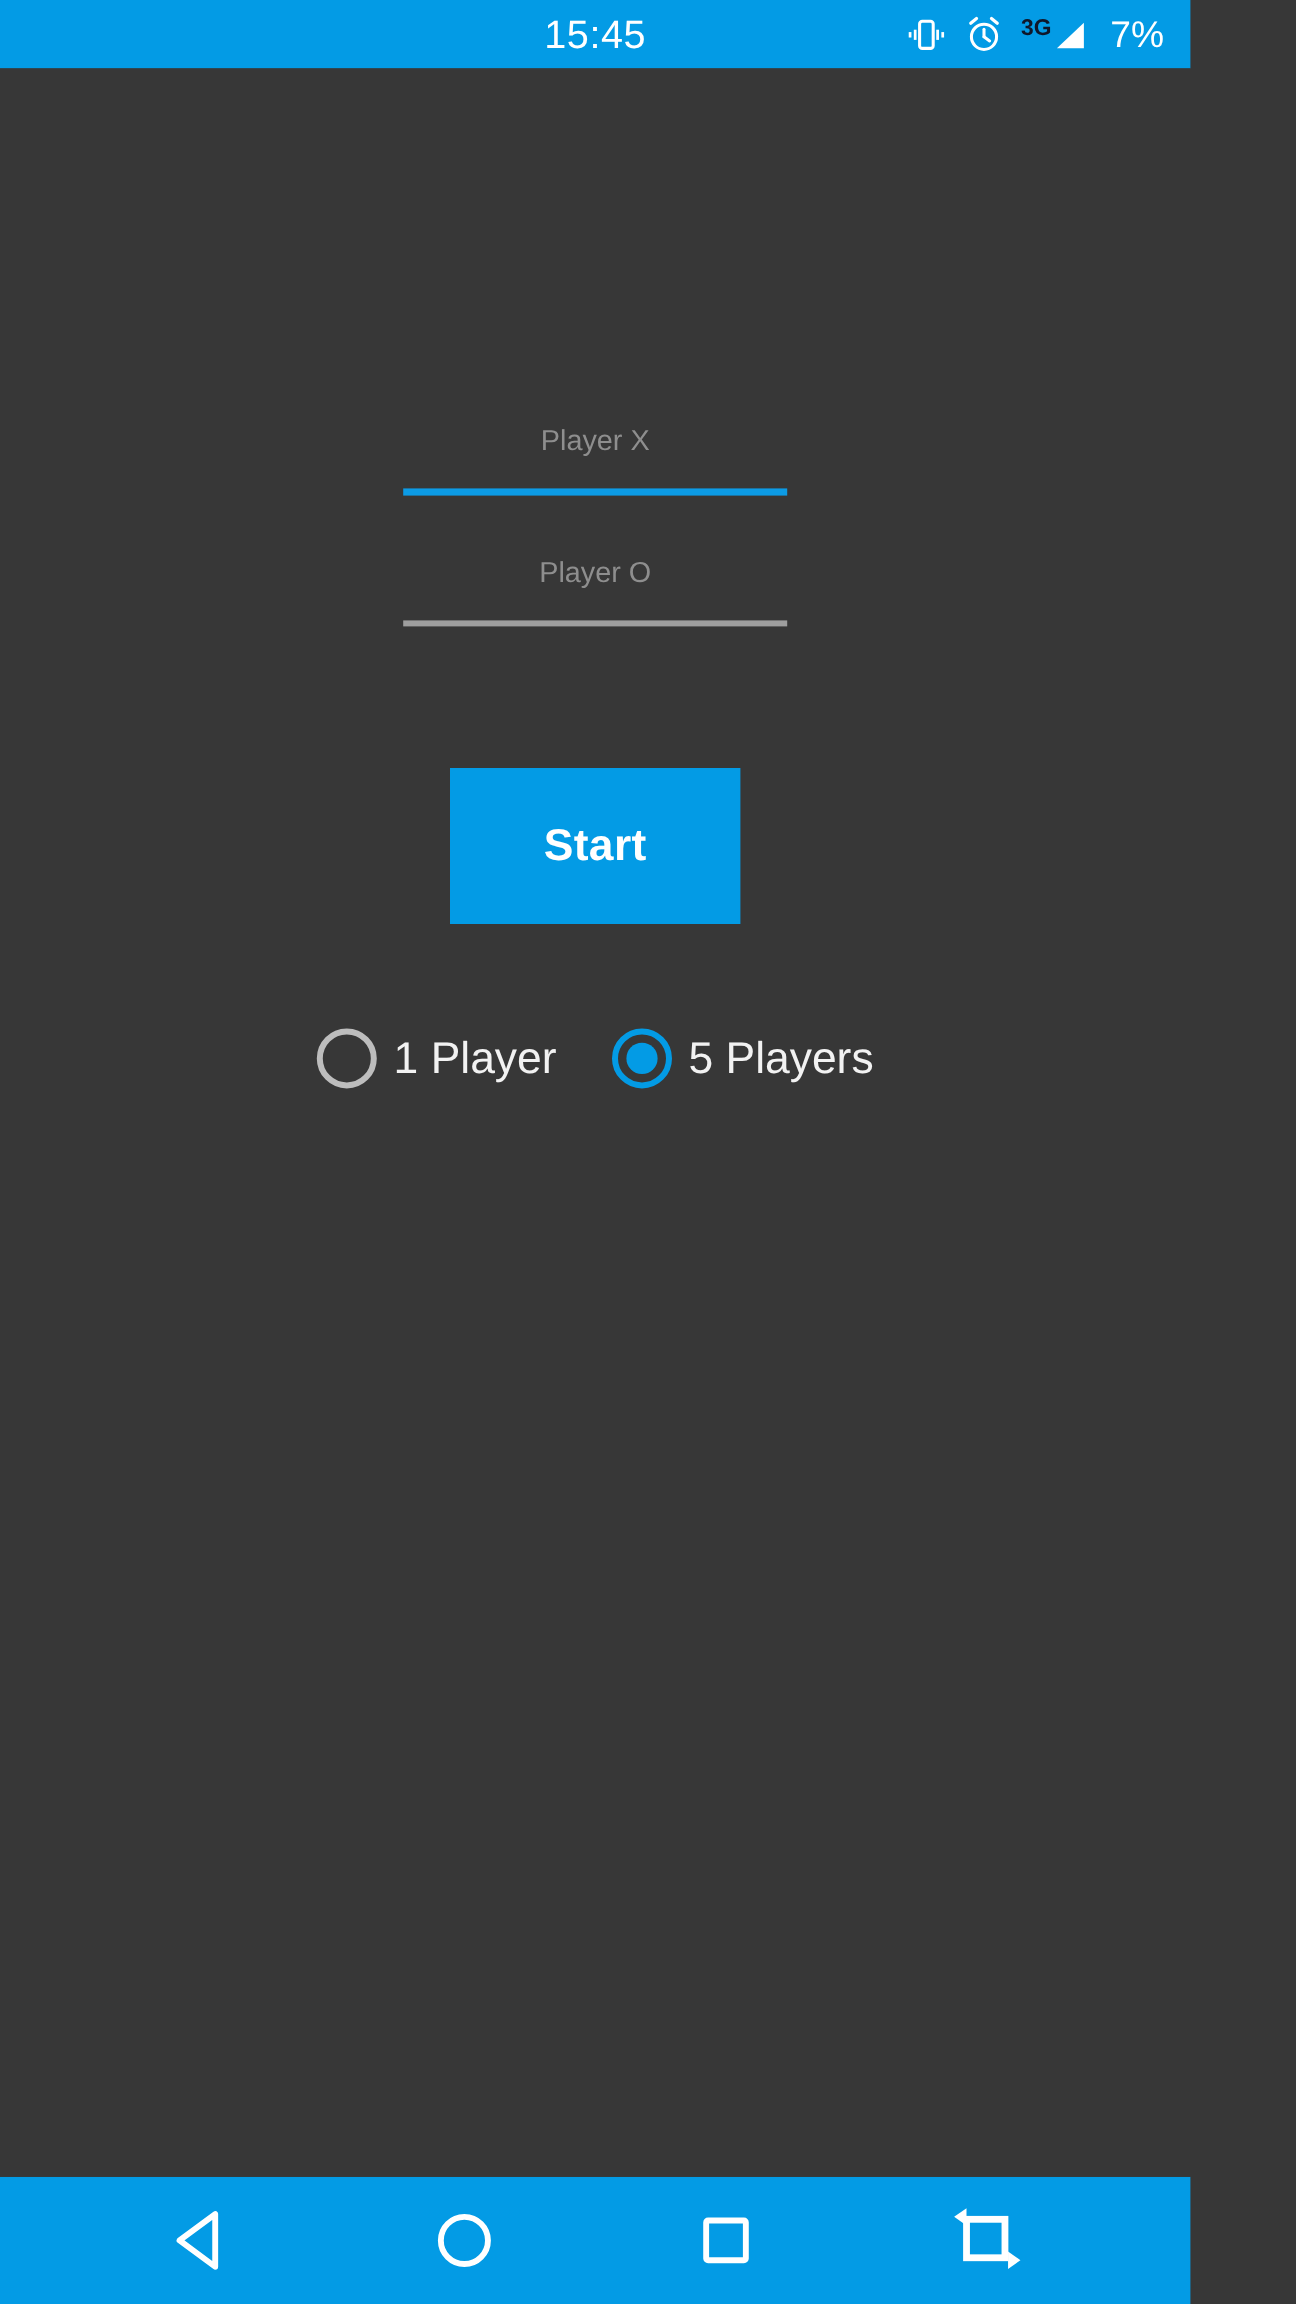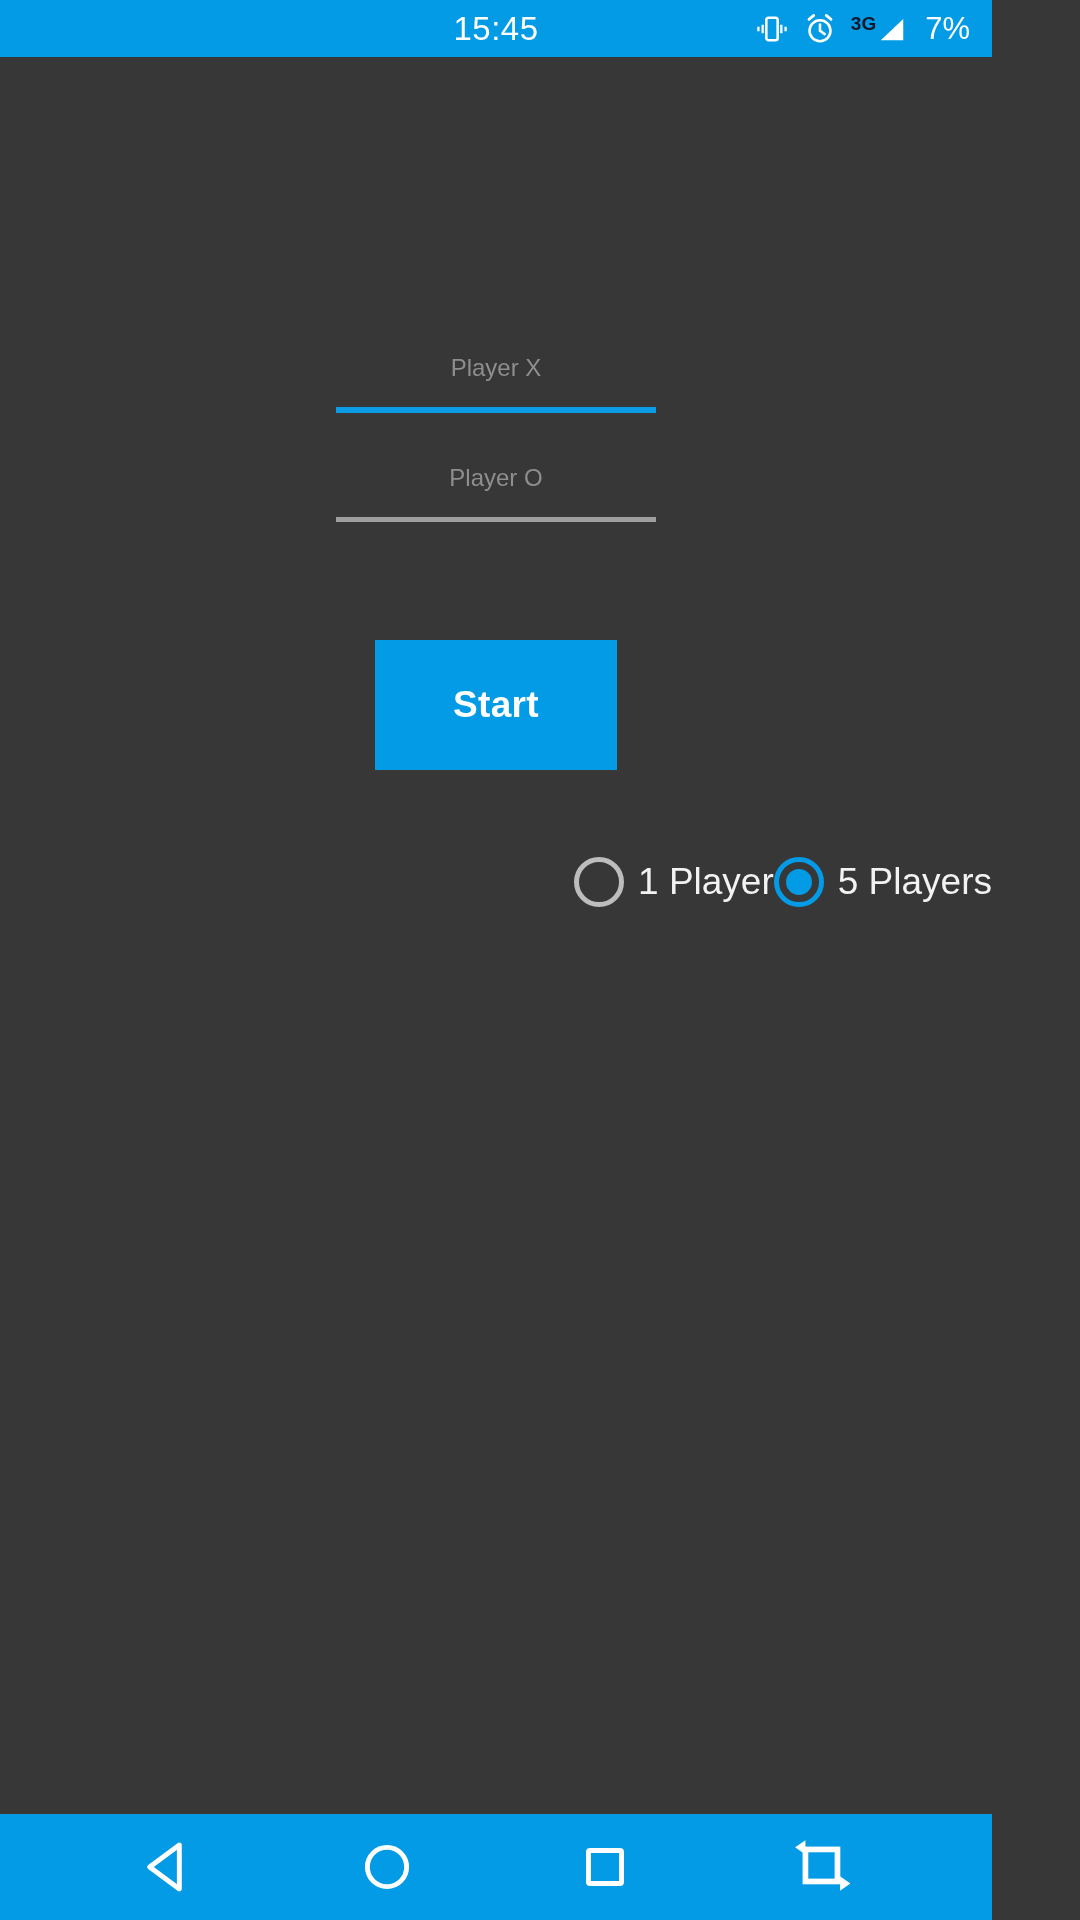--- a/index.html
+++ b/index.html
@@ -94,22 +94,23 @@
     font-weight:bold;
     cursor:pointer;
     letter-spacing:0.3px;
   }
 
   #mode-radio-group {
     position:absolute;
     top:800px;
     left:0; right:0;
     display:flex;
-    justify-content:flex-end;
+    justify-content:center;
     align-items:center;
+    gap:46px;
   }
   .radio-option {
     display:flex; align-items:center; gap:14px; cursor:pointer;
   }
   .radio-mark {
     width:50px; height:50px; border-radius:50%;
     border:5px solid #bdbdbd;
     box-sizing:border-box;
     display:flex; align-items:center; justify-content:center;
     flex:0 0 50px;

